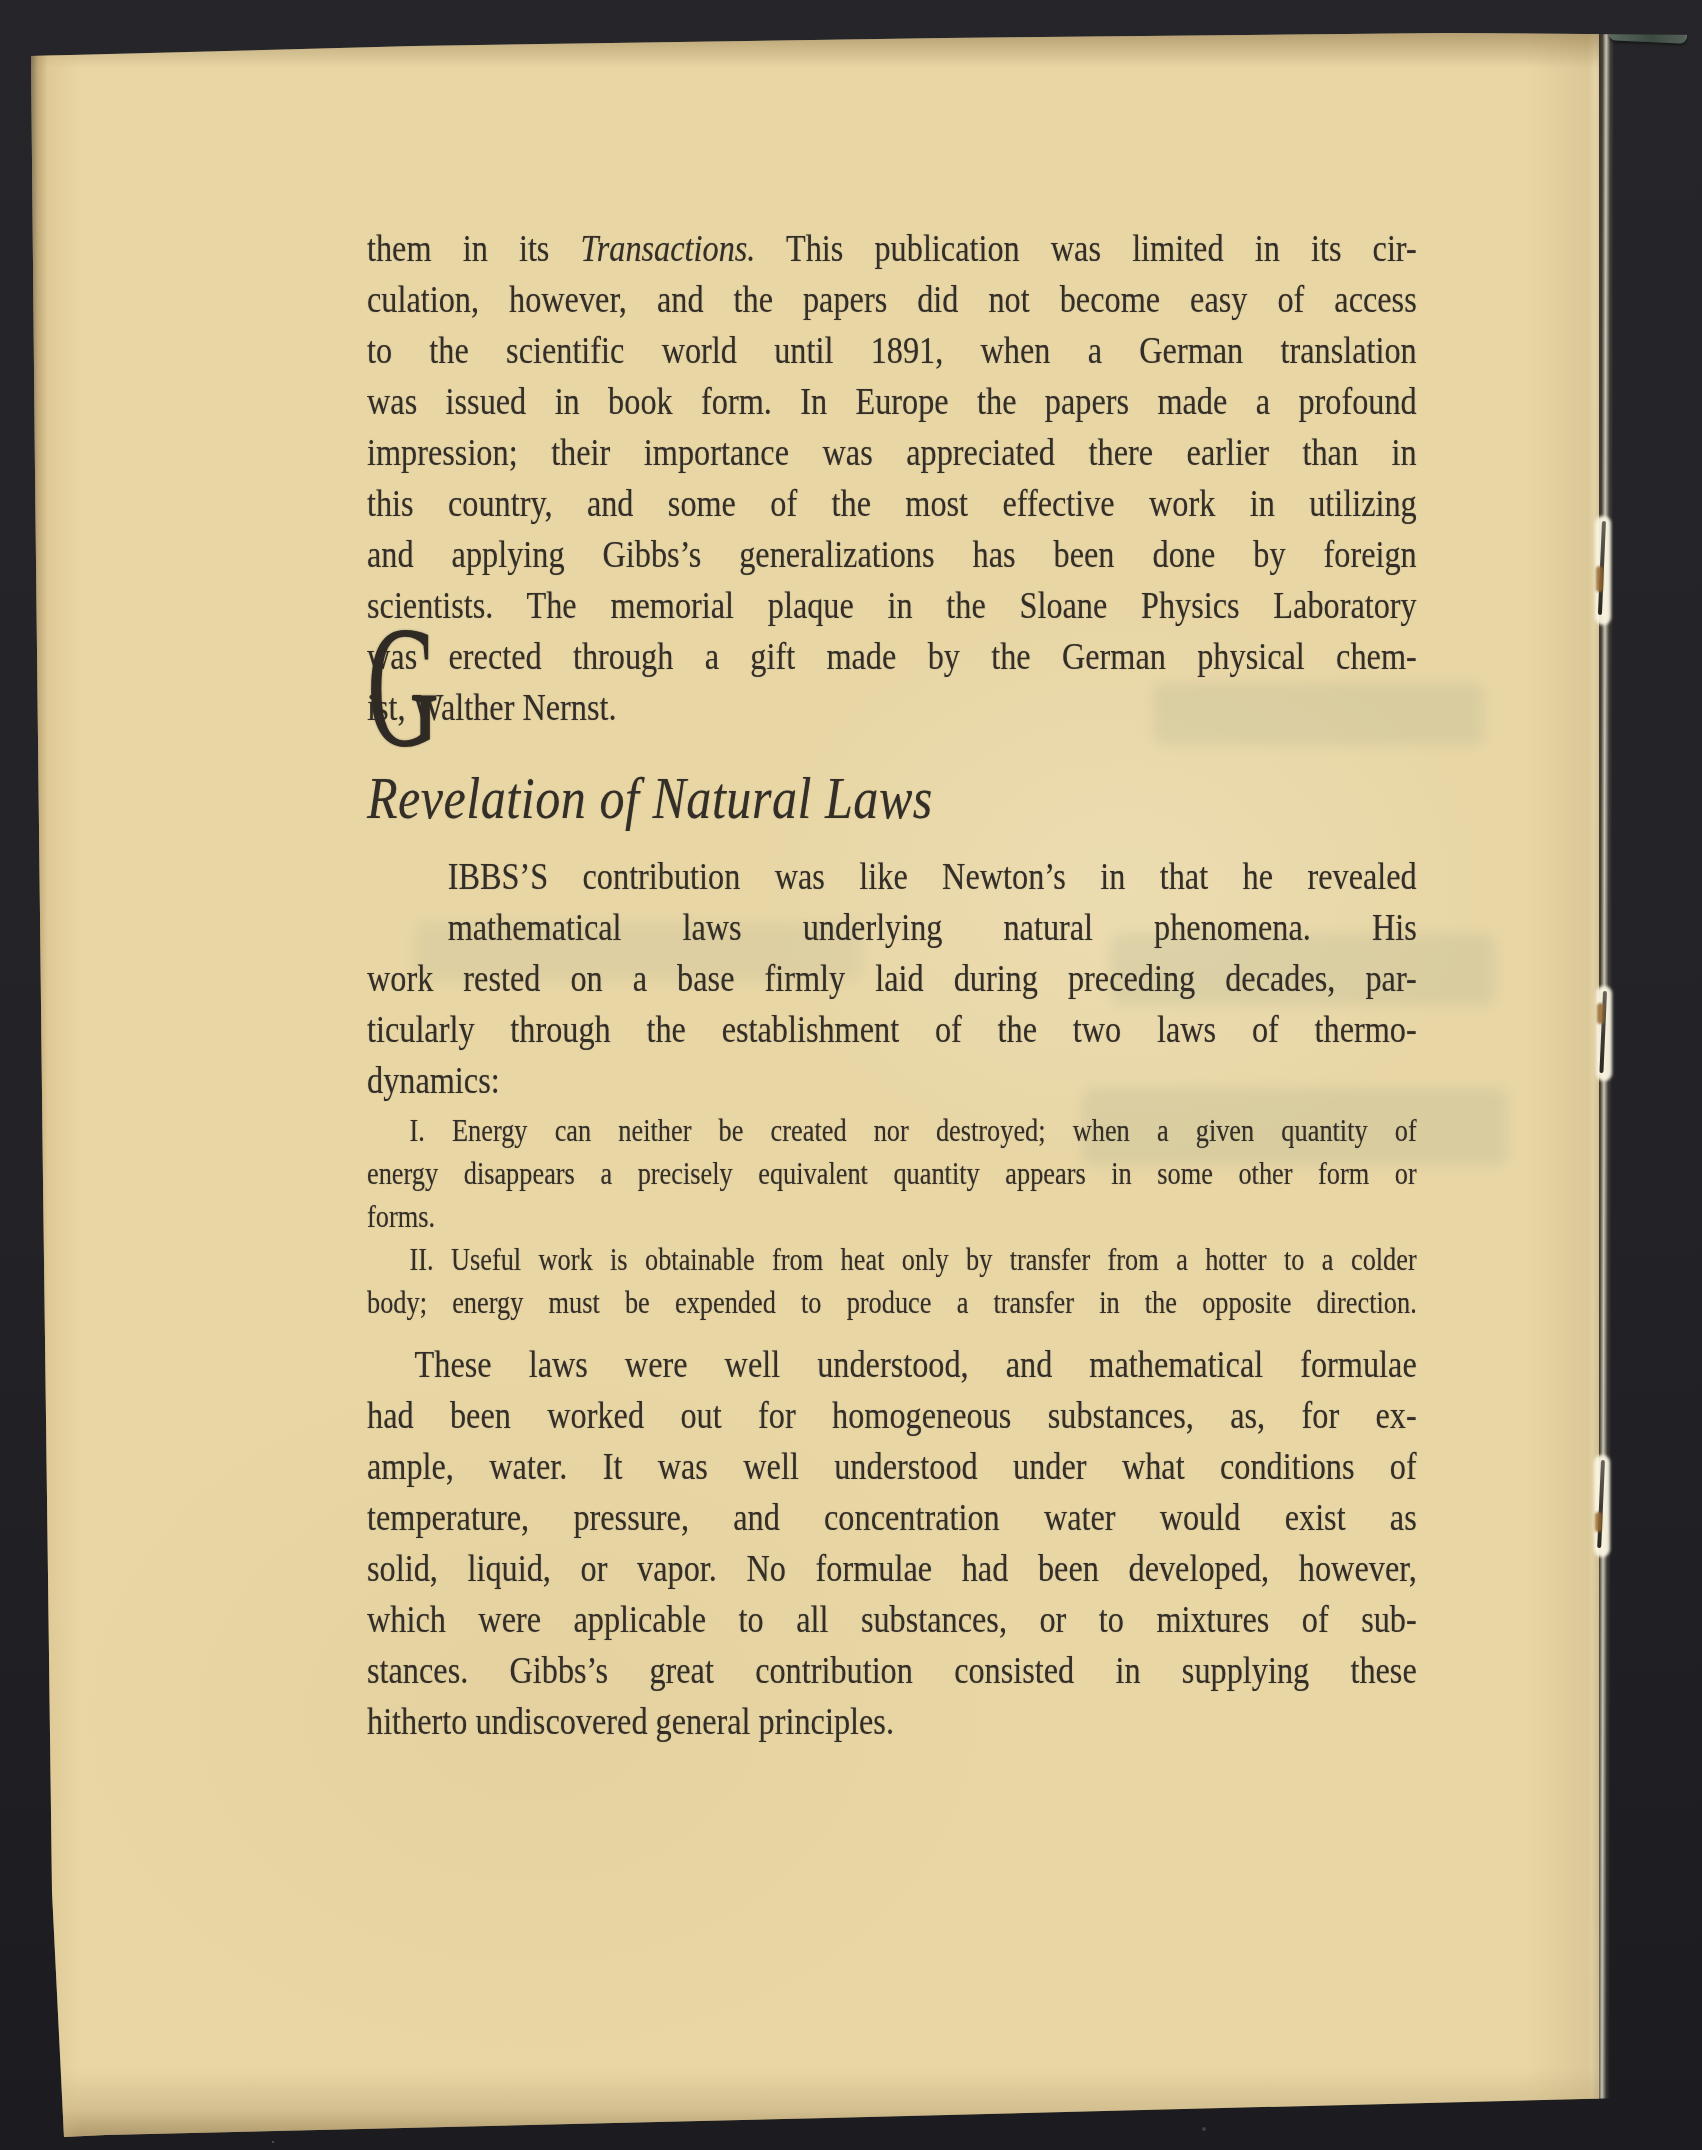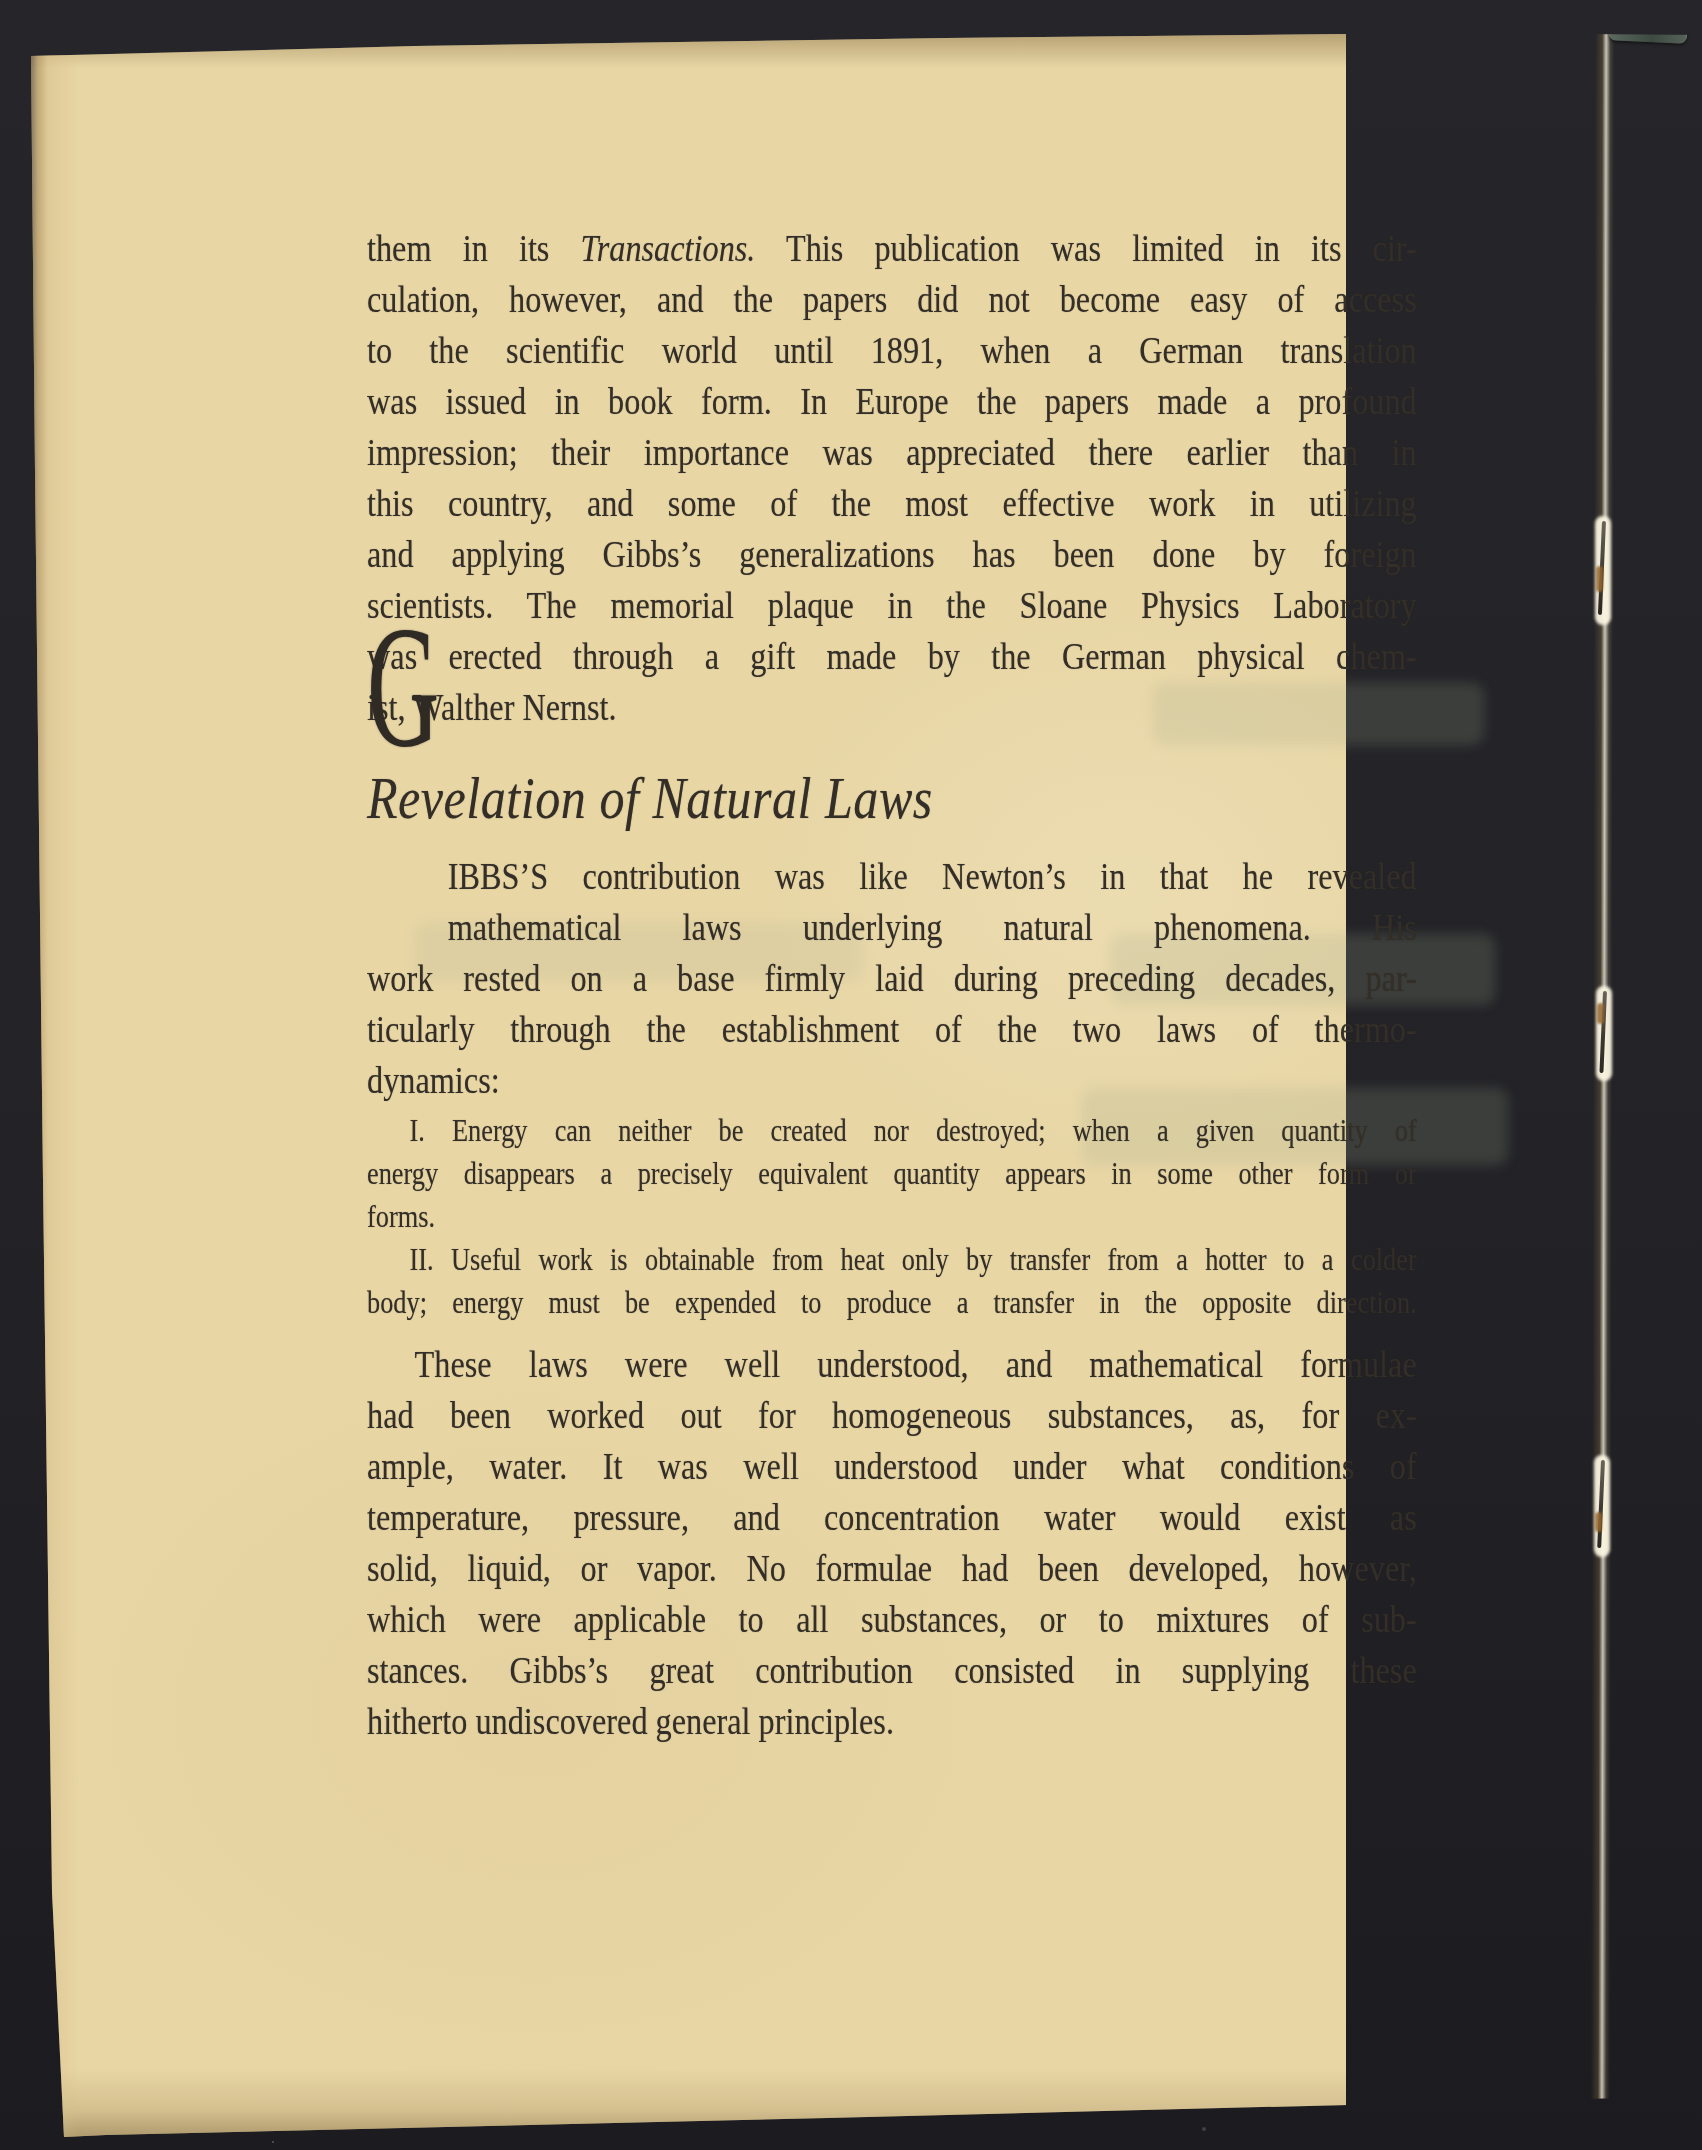--- a/index.html
+++ b/index.html
@@ -3,21 +3,21 @@
 <meta charset="utf-8">
 <style>
   html,body{margin:0;padding:0;}
   body{
     width:1703px;height:2151px;position:relative;overflow:hidden;
     background:linear-gradient(180deg,#26262a 0%,#232327 55%,#1c1c20 100%);
     font-family:"Liberation Serif", serif;
   }
   
   .page{
-    position:absolute;left:0;top:0;width:1346px;height:2151px;
+    position:absolute;left:0;top:0;width:1599px;height:2151px;
     background-color:#e8d6a5;
     background-image:
       linear-gradient(90deg, rgba(56,46,36,0.55) 31px, rgba(168,140,92,0.60) 38px, rgba(214,190,136,0.50) 48px, rgba(233,216,167,0) 80px),
       linear-gradient(180deg, rgba(128,102,60,0.45) 35px, rgba(236,220,172,0) 68px),
       linear-gradient(to top, rgba(125,100,60,0.50) 16.6px, rgba(150,124,78,0.25) 41px, rgba(0,0,0,0) 83px),
       linear-gradient(90deg, rgba(0,0,0,0) 1525px, rgba(150,125,80,0.16) 1588px, rgba(255,249,228,0.45) 1606px, rgba(240,229,196,0.30) 1632px, rgba(235,223,186,0.32) 1703px),
       radial-gradient(532px 414px ellipse at 1123px 887px, rgba(255,252,238,0.16), rgba(0,0,0,0) 70%),
       radial-gradient(709px 532px ellipse at 532px 1714px, rgba(208,183,128,0.15), rgba(0,0,0,0) 70%);
     clip-path:polygon(31px 56px,414px 46px,946px 38px,1448px 33px,1703px 35px,
                       1703px 2096px,828px 2118px,106px 2135px,64px 2137px,

